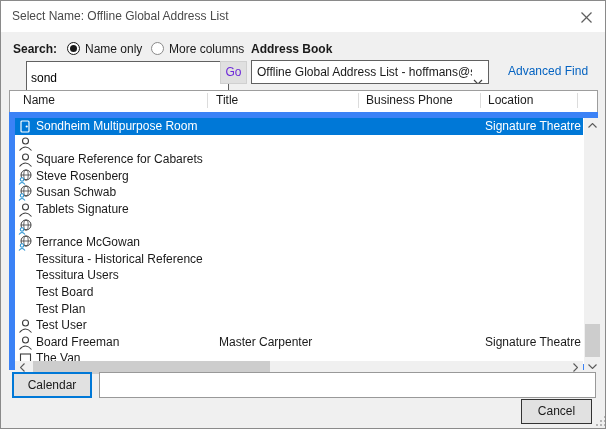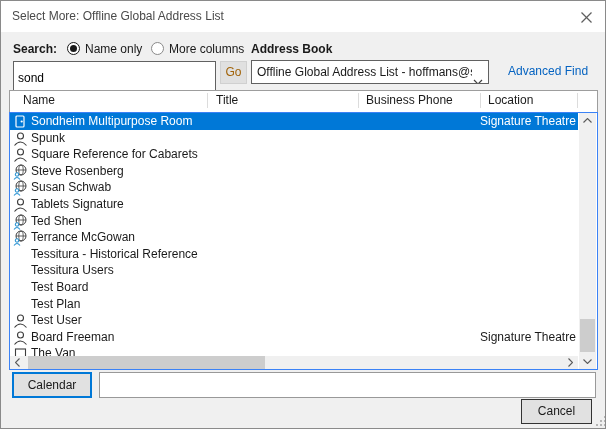--- a/index.html
+++ b/index.html
@@ -6,30 +6,30 @@
   *{box-sizing:border-box;font-family:"Liberation Sans","DejaVu Sans",sans-serif;}
   .dialog{position:relative;width:606px;height:429px;background:#f0f0f0;border:1px solid #8a8a8a;overflow:hidden;font-size:12px;color:#1a1a1a;}
   .titlebar{position:absolute;left:0;top:0;width:100%;height:31px;background:#ffffff;}
   .title{position:absolute;left:11px;top:0;line-height:31px;color:#4a4a4a;white-space:nowrap;}
   .close{position:absolute;right:8px;top:5px;width:22px;height:22px;display:flex;align-items:center;justify-content:center;}
   .lbl{position:absolute;font-weight:bold;white-space:nowrap;}
   .radio{position:absolute;width:13px;height:13px;border-radius:50%;background:#fff;border:1px solid #8a8a8a;}
   .radio.checked{border:1px solid #1a1a1a;}
   .radio.checked::after{content:"";position:absolute;left:2px;top:2px;width:7px;height:7px;border-radius:50%;background:#1a1a1a;}
   .rlabel{position:absolute;white-space:nowrap;}
-  .search-input{position:absolute;left:12px;top:60px;width:203px;height:23px;border:1px solid #616161;background:#fff;padding:16px 4px;font-size:12px;outline:none;}
-  .go-btn{position:absolute;left:219px;top:60px;width:27px;height:23px;background:#e0e0e0;border:1px solid #d0d0d0;color:#a16207;text-align:center;line-height:21px;}
+  .search-input{position:absolute;left:25px;top:60px;width:203px;height:23px;border:1px solid #616161;background:#fff;padding:16px 4px;font-size:12px;outline:none;}
+  .go-btn{position:absolute;left:219px;top:60px;width:27px;height:23px;background:#e0e0e0;border:1px solid #d0d0d0;color:#6d28d9;text-align:center;line-height:21px;}
   .ab-select{position:absolute;left:250px;top:59px;width:238px;height:24px;background:#fff;border:1px solid #616161;line-height:22px;padding-left:5px;white-space:nowrap;overflow:hidden;}
   .ab-text{display:inline-block;max-width:215px;overflow:hidden;white-space:nowrap;}
   .ab-chevron{position:absolute;right:5px;top:9px;}
   .advfind{position:absolute;left:507px;top:63px;color:#0563c1;white-space:nowrap;}
   .hdr{position:absolute;left:8px;top:89px;width:589px;height:33px;background:#fff;border:1px solid #9d9d9d;}
   .hdr .htext{position:absolute;top:0;line-height:19px;white-space:nowrap;}
   .hdr .hdiv{position:absolute;top:2px;width:1px;height:15px;background:#dcdcdc;}
-  .listbox{position:absolute;left:8px;top:111px;width:589px;height:258px;background:#fff;border:1px solid #3b82f6;}
+  .listbox{position:absolute;left:8px;top:111px;width:589px;height:258px;background:#fff;border:6px solid #3b82f6;}
   .rows{position:absolute;left:0;top:0;width:568px;height:256px;overflow:hidden;}
   .lrow{position:absolute;left:0;width:568px;height:17px;line-height:17px;white-space:nowrap;}
   .lrow.sel{background:#0078d7;color:#fff;}
   .lrow .ic{position:absolute;left:3px;top:1px;width:15px;height:15px;}
   .cell{position:absolute;top:0;height:17px;overflow:hidden;white-space:nowrap;}
   .c-name{left:21px;width:181px;}
   .c-title{left:204px;width:148px;}
   .c-phone{left:356px;width:110px;}
   .c-loc{left:470px;width:98px;}
   .vscroll{position:absolute;left:569px;top:0;width:17px;height:256px;background:#f0f0f0;}
@@ -47,21 +47,21 @@
   .cancel-btn{position:absolute;left:520px;top:398px;width:71px;height:25px;background:#e1e1e1;border:1px solid #333;color:#1a1a1a;text-align:center;line-height:23px;}
   .grip{position:absolute;left:595px;top:415px;width:10px;height:10px;}
   .grip i{position:absolute;width:2px;height:2px;background:#b5b5b5;}
 </style>
 </head>
 <body>
 
 <div class="dialog">
 
   <div class="titlebar">
-    <span class="title">Select More: Offline Global Address List</span>
+    <span class="title">Select Name: Offline Global Address List</span>
     <span class="close">
       <svg width="11" height="11" viewBox="0 0 11 11">
         <line x1="0.5" y1="0.5" x2="10.5" y2="10.5" stroke="#5f5f5f" stroke-width="1.2"></line>
         <line x1="10.5" y1="0.5" x2="0.5" y2="10.5" stroke="#5f5f5f" stroke-width="1.2"></line>
       </svg>
     </span>
   </div>
 
   <span class="lbl" style="left:12px;top:41px;">Search:</span>
   <span class="radio checked" style="left:66px;top:41px;"></span>
@@ -108,21 +108,20 @@
           <span class="cell c-phone"></span>
           <span class="cell c-loc">Signature Theatre</span>
         </div>
         <div class="lrow" style="top: 16.6px;">
           <span class="ic">
   <svg width="15" height="16" viewBox="0 0 15 16">
     <circle cx="7.5" cy="5" r="3" fill="none" stroke="#3d3d3d" stroke-width="1.1"></circle>
     <path d="M1.5 14.5 Q7.5 7.5 13.5 14.5" fill="none" stroke="#3d3d3d" stroke-width="1.1"></path>
   </svg>
 </span>
-          <span class="cell c-name">Spunk</span>
           <span class="cell c-title"></span>
           <span class="cell c-phone"></span>
           <span class="cell c-loc"></span>
         </div>
         <div class="lrow" style="top: 33.2px;">
           <span class="ic">
   <svg width="15" height="16" viewBox="0 0 15 16">
     <circle cx="7.5" cy="5" r="3" fill="none" stroke="#3d3d3d" stroke-width="1.1"></circle>
     <path d="M1.5 14.5 Q7.5 7.5 13.5 14.5" fill="none" stroke="#3d3d3d" stroke-width="1.1"></path>
   </svg>
@@ -177,21 +176,20 @@
         <div class="lrow" style="top: 99.6px;">
           <span class="ic">
   <svg width="15" height="16" viewBox="0 0 15 16">
     <circle cx="8" cy="6" r="5" fill="none" stroke="#3d3d3d" stroke-width="1"></circle>
     <ellipse cx="8" cy="6" rx="2.2" ry="5" fill="none" stroke="#3d3d3d" stroke-width="0.8"></ellipse>
     <line x1="3" y1="6" x2="13" y2="6" stroke="#3d3d3d" stroke-width="0.8"></line>
     <circle cx="4" cy="10.5" r="1.7" fill="#fff" stroke="#2e95d3" stroke-width="1.1"></circle>
     <path d="M1 15.5 Q4 11.5 7 15.5" fill="#fff" stroke="#2e95d3" stroke-width="1.1"></path>
   </svg>
 </span>
-          <span class="cell c-name">Ted Shen</span>
           <span class="cell c-title"></span>
           <span class="cell c-phone"></span>
           <span class="cell c-loc"></span>
         </div>
         <div class="lrow" style="top: 116.2px;">
           <span class="ic">
   <svg width="15" height="16" viewBox="0 0 15 16">
     <circle cx="8" cy="6" r="5" fill="none" stroke="#3d3d3d" stroke-width="1"></circle>
     <ellipse cx="8" cy="6" rx="2.2" ry="5" fill="none" stroke="#3d3d3d" stroke-width="0.8"></ellipse>
     <line x1="3" y1="6" x2="13" y2="6" stroke="#3d3d3d" stroke-width="0.8"></line>
@@ -245,20 +243,21 @@
           <span class="cell c-loc"></span>
         </div>
         <div class="lrow" style="top: 215.8px;">
           <span class="ic">
   <svg width="15" height="16" viewBox="0 0 15 16">
     <circle cx="7.5" cy="5" r="3" fill="none" stroke="#3d3d3d" stroke-width="1.1"></circle>
     <path d="M1.5 14.5 Q7.5 7.5 13.5 14.5" fill="none" stroke="#3d3d3d" stroke-width="1.1"></path>
   </svg>
 </span>
           <span class="cell c-name">Board Freeman</span>
+          <span class="cell c-title">Master Carpenter</span>
           <span class="cell c-phone"></span>
           <span class="cell c-loc">Signature Theatre I</span>
         </div>
         <div class="lrow" style="top: 232.4px;">
           <span class="ic">
   <svg width="15" height="16" viewBox="0 0 15 16">
     <rect x="2.5" y="3" width="10" height="8" fill="none" stroke="#3d3d3d" stroke-width="1.1"></rect>
     <line x1="7.5" y1="11" x2="7.5" y2="14" stroke="#3d3d3d" stroke-width="1.1"></line>
     <line x1="5" y1="14" x2="10" y2="14" stroke="#3d3d3d" stroke-width="1.1"></line>
   </svg>

